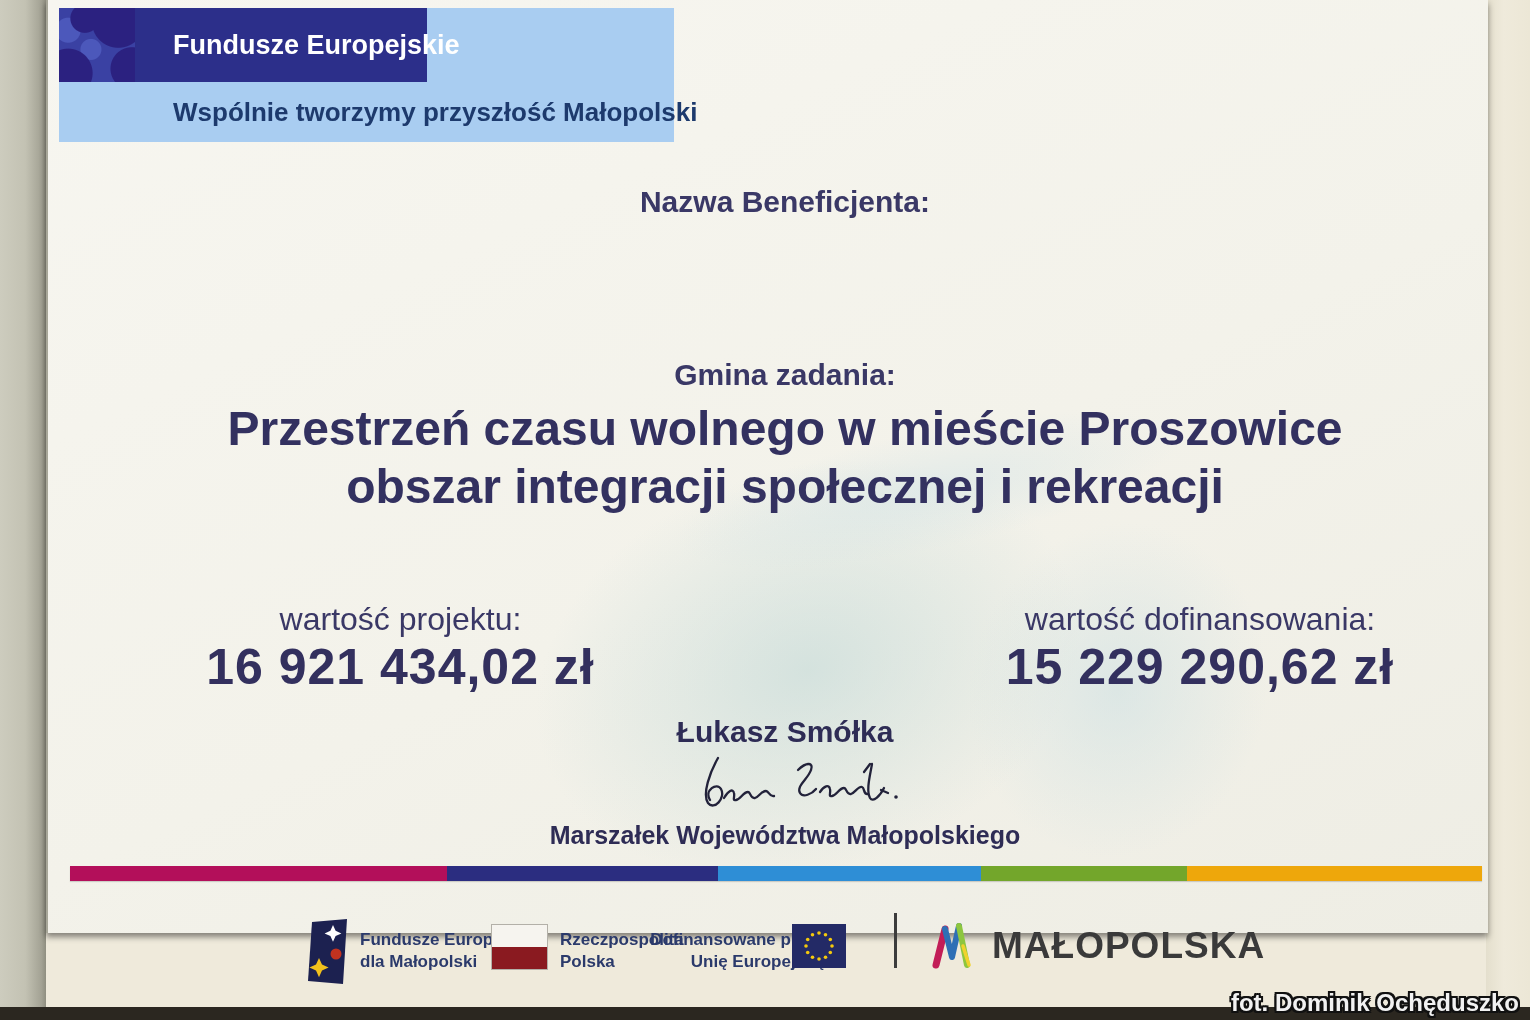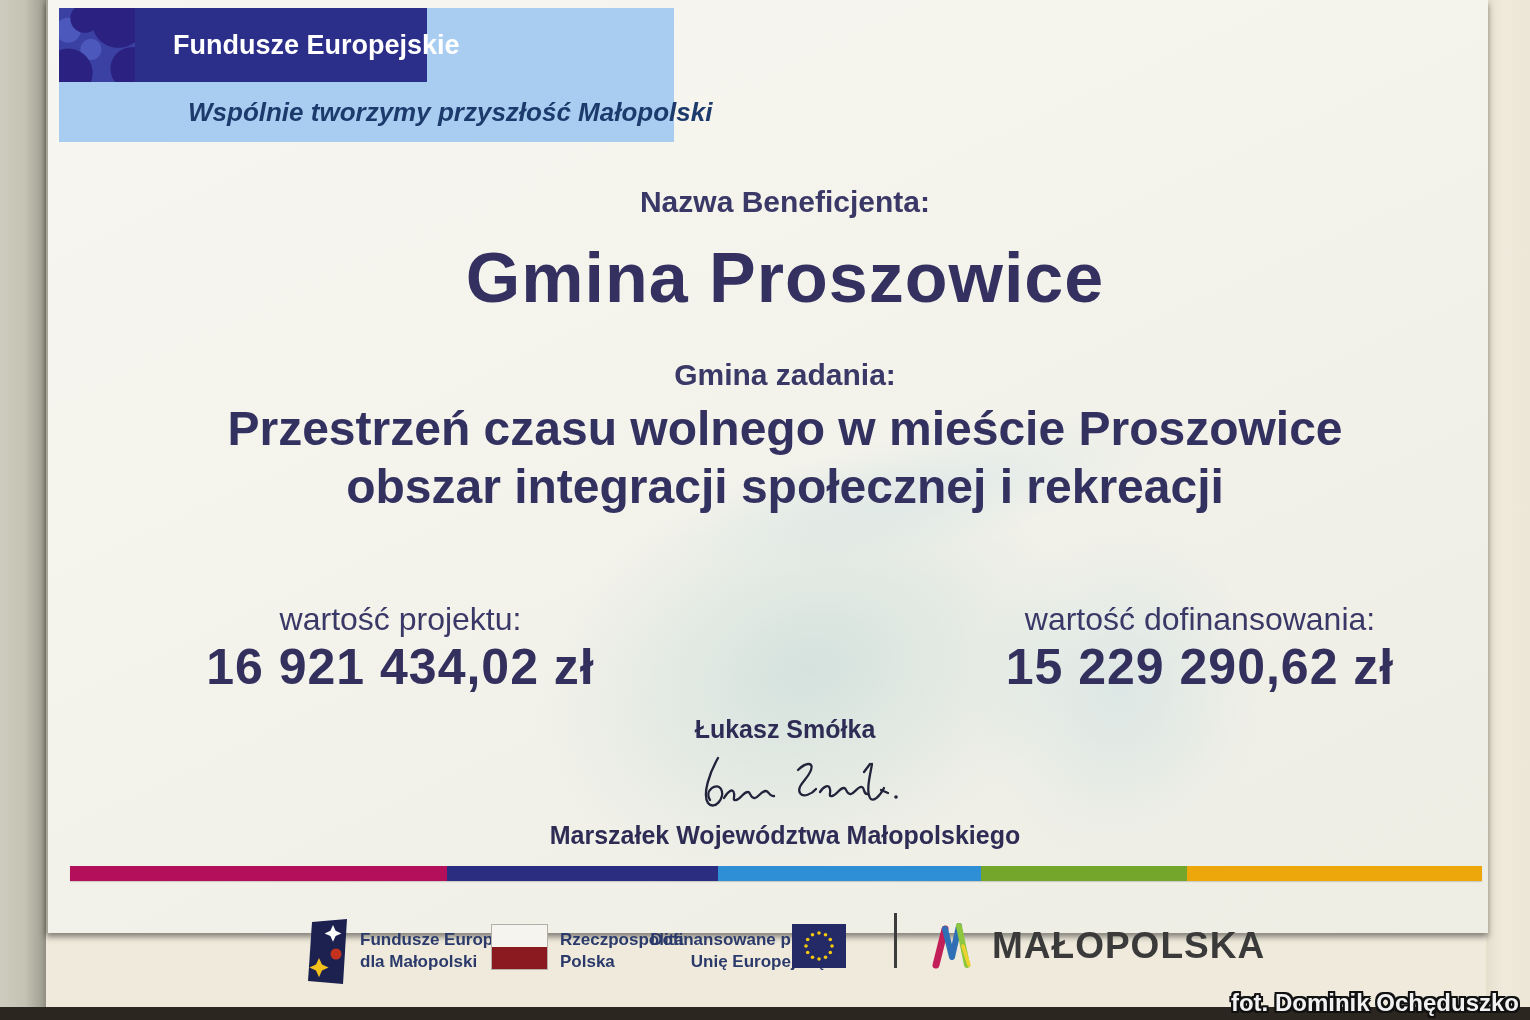--- a/index.html
+++ b/index.html
@@ -41,35 +41,35 @@
   .pattern-square { width:76px; height:74px; flex:0 0 76px;
       background-color:#3a41a3;
       background-image:
         radial-gradient(circle at 78% 18%, #2b2180 0 26px, rgba(0,0,0,0) 27px),
         radial-gradient(circle at 12% 88%, #2b2180 0 24px, rgba(0,0,0,0) 25px),
         radial-gradient(circle at 96% 82%, #2b2180 0 21px, rgba(0,0,0,0) 22px),
         radial-gradient(circle at 34% 14%, #2b2180 0 14px, rgba(0,0,0,0) 15px),
         radial-gradient(circle at 42% 56%, #4c58bb 0 10px, rgba(0,0,0,0) 11px),
         radial-gradient(circle at 12% 30%, #4c58bb 0 12px, rgba(0,0,0,0) 13px); }
   .program-label { color:#ffffff; font-weight:bold; font-size:27px; padding-left:38px; white-space:nowrap; }
-  .tagline-band { position:absolute; left:15px; top:74px; width:100%; height:60px;
-                  display:flex; align-items:center;font-style:italic; }
+  .tagline-band { position:absolute; left:0; top:74px; width:100%; height:60px;
+                  display:flex; align-items:center; }
   .tagline { color:#1d3a6d; font-weight:bold; font-size:26px; padding-left:114px; white-space:nowrap; }
 
   
   .center-col { position:absolute; left:34px; right:0; text-align:center; color:#373564; }
   .label-sm   { font-size:30px; font-weight:700; color:#3a3866; }
   .beneficiary-name { font-size:70px; font-weight:bold; letter-spacing:1px; color:#343160; }
   .task-line  { font-size:48px; font-weight:bold; line-height:58px; color:#333160; }
 
   .value-group { position:absolute; text-align:center; color:#3a3866; }
   .value-label { font-size:32px; font-weight:400;margin-top:15px; }
   .value-amount{ font-size:50px; font-weight:800; color:#33305e; letter-spacing:1px; }
 
-  .sig-name  { font-size:25px; font-weight:bold; color:#2e2c55; }
+  .sig-name  { font-size:30px; font-weight:bold; color:#2e2c55; }
   .sig-title { font-size:25px; font-weight:bold; color:#2e2c55; }
   .signature-wrap { position:absolute; left:34px; right:0; top:748px; height:74px;
                     display:flex; justify-content:center; }
 
   
   .stripe { position:absolute; left:22px; top:866px; width:1412px; height:15px; display:flex;
             box-shadow:0 1px 1px rgba(0,0,0,.15); }
   .stripe-seg { height:100%; }
 
   
@@ -113,21 +113,20 @@
       <div class="program-band">
         <div class="pattern-square"></div>
         <span class="program-label">Fundusze Europejskie</span>
       </div>
       <div class="tagline-band">
         <span class="tagline">Wspólnie tworzymy przyszłość Małopolski</span>
       </div>
     </div>
 
     <div class="center-col label-sm" style="top:185px;">Nazwa Beneficjenta:</div>
-    <div class="center-col beneficiary-name" style="top:238px;">Gmina Proszowice</div>
 
     <div class="center-col label-sm" style="top:358px;">Gmina zadania:</div>
     <div class="center-col task-line" style="top:400px;">Przestrzeń czasu wolnego w mieście Proszowice</div>
     <div class="center-col task-line" style="top:458px;">obszar integracji społecznej i rekreacji</div>
 
     <div class="value-group" style="left:80px; top:586px; width:545px;">
       <div class="value-label">wartość projektu:</div>
       <div class="value-amount">16 921 434,02 zł</div>
     </div>
     <div class="value-group" style="left:852px; top:586px; width:600px;">

